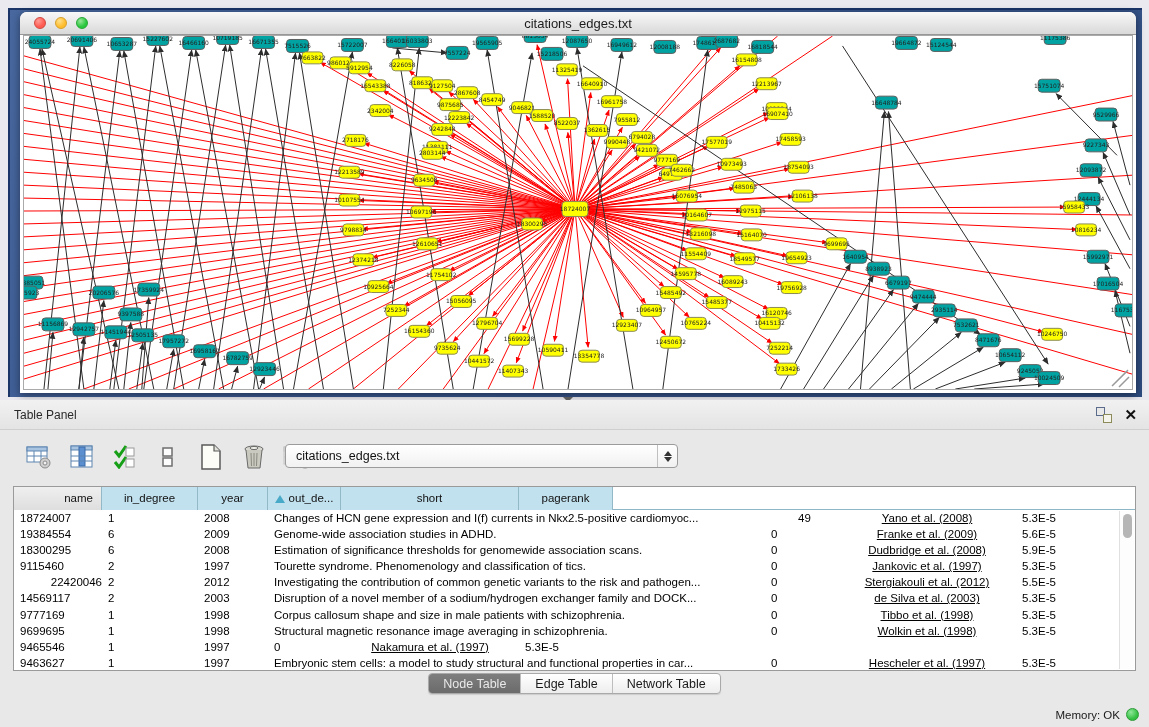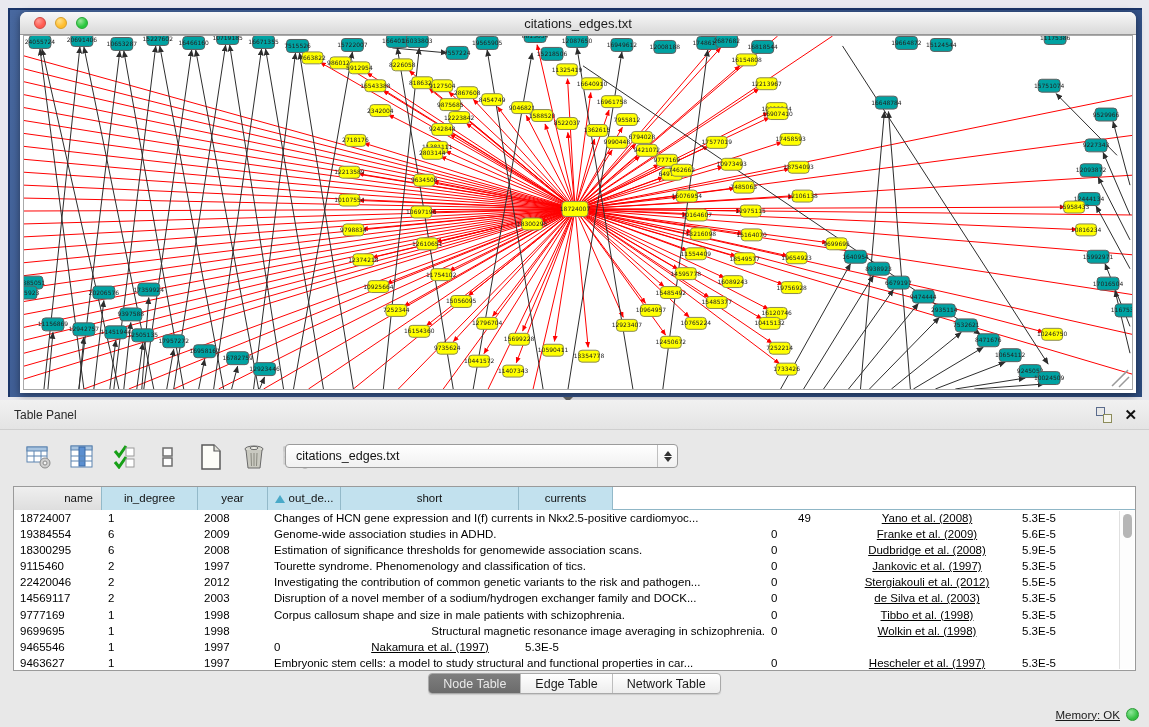--- a/index.html
+++ b/index.html
@@ -76,21 +76,21 @@
   #vthumb { position:absolute; left:3px; top:3px; width:9px; height:24px; border-radius:5px; background:#b6b6b6; }
 
   #tabs-row { position:absolute; left:0; top:273px; width:100%; display:flex; justify-content:center; }
   #seg { display:flex; border:1px solid #a9a9a9; border-radius:4px; overflow:hidden;
     background:linear-gradient(#ffffff,#ededed); height:21px; box-shadow:0 1px 1px rgba(0,0,0,.12); }
   .seg-btn { font-size:12.5px; color:#1a1a1a; padding:0 14px; line-height:21px; border-right:1px solid #bdbdbd; cursor:pointer; }
   .seg-btn:last-child { border-right:none; }
   .seg-btn.sel { background:linear-gradient(#7e7e7e,#6b6b6b); color:#e9e9e9; }
 
   #status-row { position:absolute; right:10px; bottom:6px; display:flex; align-items:center; gap:6px; }
-  #memory-label { font-size:11.5px; color:#1a1a1a;text-decoration:underline; }
+  #memory-label { font-size:11.5px; color:#1a1a1a; }
   #memory-dot { width:13px; height:13px; border-radius:50%;
     background:radial-gradient(circle at 35% 30%,#8fe79a,#33bf41 65%); border:1px solid #2a9a35; }
 </style>
 </head>
 <body>
 
 <div id="graph-area">
   <div id="blue-frame">
     <div id="net-window">
       <div id="titlebar">
@@ -968,21 +968,21 @@
       </span>
   </div>
 
   <div id="table-box">
     <div id="thead">
         <div class="hcell first" style="width: 88px;">name</div>
         <div class="hcell" style="width: 96px;">in_degree</div>
         <div class="hcell" style="width: 70px;">year</div>
         <div class="hcell" style="width: 73px;"><span class="sortmark"></span>out_de...</div>
         <div class="hcell" style="width: 178px;">short</div>
-        <div class="hcell" style="width: 94px;">currents</div>
+        <div class="hcell" style="width: 94px;">pagerank</div>
       </div>
     <div id="tbody">
         <div class="trow">
           <div class="cell" style="width: 88px;">18724007</div>
           <div class="cell" style="width: 96px;">1</div>
           <div class="cell" style="width: 70px;">2008</div>
           <div class="cell" style="width: 497px;">Changes of HCN gene expression and I(f) currents in Nkx2.5-positive cardiomyoc...</div>
           <div class="cell" style="width: 73px; text-align: center;">49</div>
           <div class="cell center" style="width: 178px;">Yano et al. (2008)</div>
           <div class="cell" style="width: 94px;">5.3E-5</div>
@@ -1008,21 +1008,21 @@
         <div class="trow">
           <div class="cell" style="width: 88px;">9115460</div>
           <div class="cell" style="width: 96px;">2</div>
           <div class="cell" style="width: 70px;">1997</div>
           <div class="cell" style="width: 497px;">Tourette syndrome. Phenomenology and classification of tics.</div>
           <div class="cell" style="width: 73px;">0</div>
           <div class="cell center" style="width: 178px;">Jankovic et al. (1997)</div>
           <div class="cell" style="width: 94px;">5.3E-5</div>
         </div>
         <div class="trow">
-          <div class="cell" style="width: 88px;">22420046</div>
+          <div class="cell" style="width: 88px; text-align: right;">22420046</div>
           <div class="cell" style="width: 96px;">2</div>
           <div class="cell" style="width: 70px;">2012</div>
           <div class="cell" style="width: 497px;">Investigating the contribution of common genetic variants to the risk and pathogen...</div>
           <div class="cell" style="width: 73px;">0</div>
           <div class="cell center" style="width: 178px;">Stergiakouli et al. (2012)</div>
           <div class="cell" style="width: 94px;">5.5E-5</div>
         </div>
         <div class="trow">
           <div class="cell" style="width: 88px;">14569117</div>
           <div class="cell" style="width: 96px;">2</div>
@@ -1038,21 +1038,21 @@
           <div class="cell" style="width: 70px;">1998</div>
           <div class="cell" style="width: 497px;">Corpus callosum shape and size in male patients with schizophrenia.</div>
           <div class="cell" style="width: 73px;">0</div>
           <div class="cell center" style="width: 178px;">Tibbo et al. (1998)</div>
           <div class="cell" style="width: 94px;">5.3E-5</div>
         </div>
         <div class="trow">
           <div class="cell" style="width: 88px;">9699695</div>
           <div class="cell" style="width: 96px;">1</div>
           <div class="cell" style="width: 70px;">1998</div>
-          <div class="cell" style="width: 497px; text-align: right;">Structural magnetic resonance image averaging in schizophrenia.</div>
+          <div class="cell" style="width: 497px;">Structural magnetic resonance image averaging in schizophrenia.</div>
           <div class="cell" style="width: 73px;">0</div>
           <div class="cell center" style="width: 178px;">Wolkin et al. (1998)</div>
           <div class="cell" style="width: 94px;">5.3E-5</div>
         </div>
         <div class="trow">
           <div class="cell" style="width: 88px;">9465546</div>
           <div class="cell" style="width: 96px;">1</div>
           <div class="cell" style="width: 70px;">1997</div>
           <div class="cell" style="width: 73px;">0</div>
           <div class="cell center" style="width: 178px;">Nakamura et al. (1997)</div>

